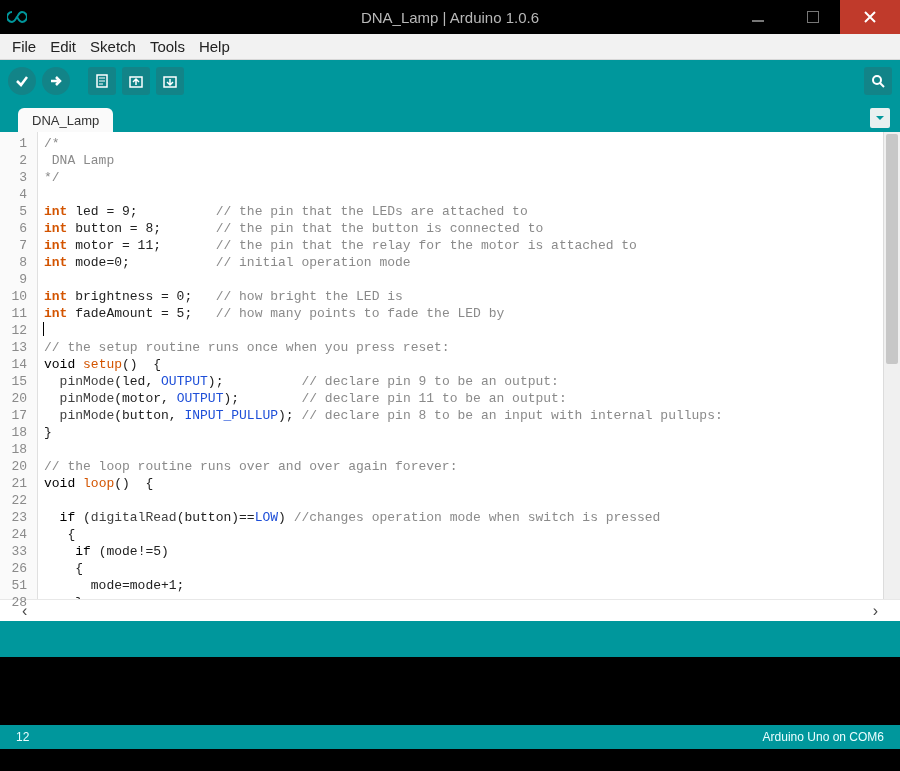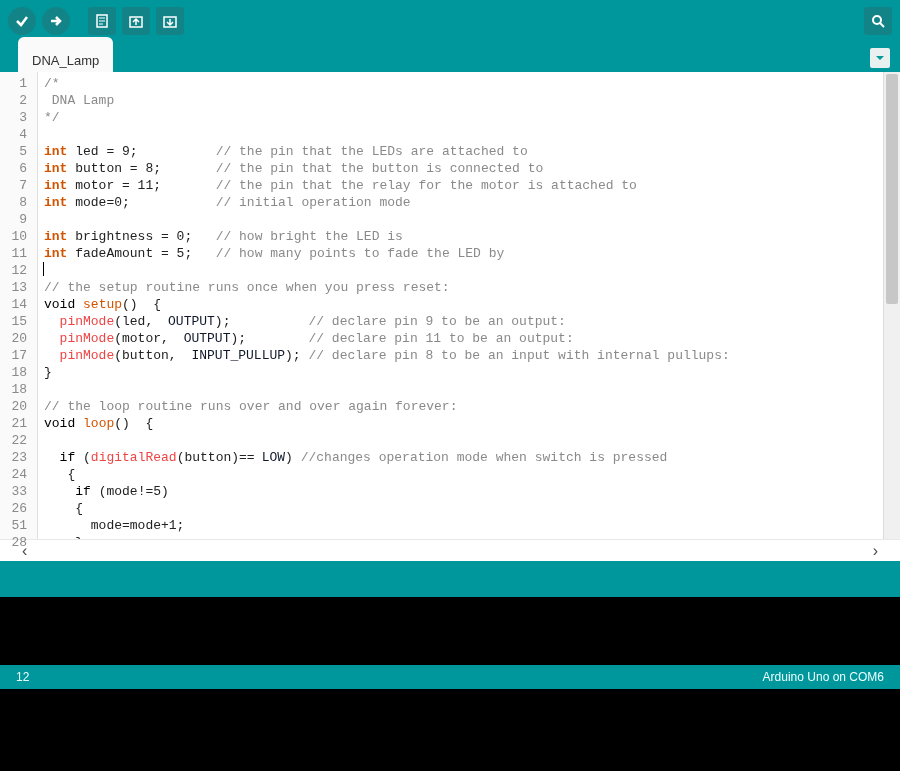--- a/index.html
+++ b/index.html
@@ -53,21 +53,21 @@
   .toolbar .spacer { flex: 1; }
   .tool-svg { display: block; }
 
   
   .tabrow {
     height: 30px; background: #00979c;
     display: flex; align-items: flex-end; padding: 0 10px 0 18px;
   }
   .tab {
     background: #fafafa; color: #333; font-size: 13px;
-    padding: 16px 14px 4px; border-top-left-radius: 6px; border-top-right-radius: 6px;
+    padding: 5px 14px 4px; border-top-left-radius: 6px; border-top-right-radius: 6px;
     margin-right: 4px; cursor: default;
   }
   .tabrow .spacer { flex: 1; }
   .tab-menu {
     width: 20px; height: 20px; background: #e9f0f0; border-radius: 2px;
     display: flex; align-items: center; justify-content: center; margin-bottom: 4px;
     cursor: default;
   }
 
   
@@ -82,22 +82,22 @@
   }
   .code {
     flex: 1; font-family: Consolas, "Courier New", monospace; font-size: 13px;
     line-height: 17px; padding: 3px 4px 0 6px; white-space: pre; overflow: hidden;
     color: #222;
   }
   .code .c  { color: #8a8a8a; }   
   .code .t  { color: #d35400; font-weight: bold; }   
   .code .fn { color: #d35400; font-weight: normal; } 
   .code .kw { color: #000000; }   
-  .code .af { color: #ef4444; }   
-  .code .lt { color: #0f172a; margin-left: 7px; }   
+  .code .af { color: #404040; }   
+  .code .lt { color: #1d4ed8; }   
   .cursor {
     display: inline-block; width: 1px; height: 14px; background: #000;
     vertical-align: -2px; margin-left: -1px;
   }
 
   .vscroll {
     width: 17px; background: #f0f0f0; border-left: 1px solid #dcdcdc;
     position: relative;
   }
   .vscroll .thumb {
@@ -124,21 +124,53 @@
     height: 24px; background: #00979c; color: #eafeff;
     display: flex; align-items: center; justify-content: space-between;
     padding: 0 16px; font-size: 12px;
   }
 </style>
 </head>
 <body>
 
 <div class="window">
 
-
+  <div class="titlebar">
+    <div class="app-icon">
+      <svg width="20" height="14" viewBox="0 0 20 14">
+        <path d="M5 2 C2 2 0 5 0 7 C0 9 2 12 5 12 C8 12 9 8 10 7 C11 6 12 2 15 2 C18 2 20 5 20 7 C20 9 18 12 15 12 C12 12 11 8 10 7" fill="none" stroke="#00979c" stroke-width="2"></path>
+      </svg>
+    </div>
+    <div class="title">DNA_Lamp | Arduino 1.0.6</div>
+    <div class="win-controls">
+      <div class="win-btn">
+        <svg class="tool-svg" width="12" height="12">
+            <rect x="0" y="9" width="12" height="2" fill="#777"></rect>
+          </svg>
+      </div>
+      <div class="win-btn">
+        <svg class="tool-svg" width="12" height="12">
+            <rect x="0" y="0" width="12" height="12" fill="none" stroke="#777" stroke-width="2"></rect>
+          </svg>
+      </div>
+      <div class="win-btn close">
+        <svg class="tool-svg" width="12" height="12">
+            <path d="M1 1 L11 11 M11 1 L1 11" stroke="#fff" stroke-width="2"></path>
+          </svg>
+      </div>
+    </div>
+  </div>
+
+  <div class="menubar">
+    <span>File</span>
+    <span>Edit</span>
+    <span>Sketch</span>
+    <span>Tools</span>
+    <span>Help</span>
+  </div>
 
   <div class="toolbar">
     <div class="tool-btn round" title="Verify">
       <svg class="tool-svg" width="16" height="16">
           <path d="M3 8 L7 12 L13 4" fill="none" stroke="#fff" stroke-width="2.5"></path>
         </svg>
     </div>
     <div class="tool-btn round" title="Upload">
       <svg class="tool-svg" width="16" height="16">
           <path d="M3 8 L10 8 M8 4 L12 8 L8 12" fill="none" stroke="#fff" stroke-width="2.5"></path>

